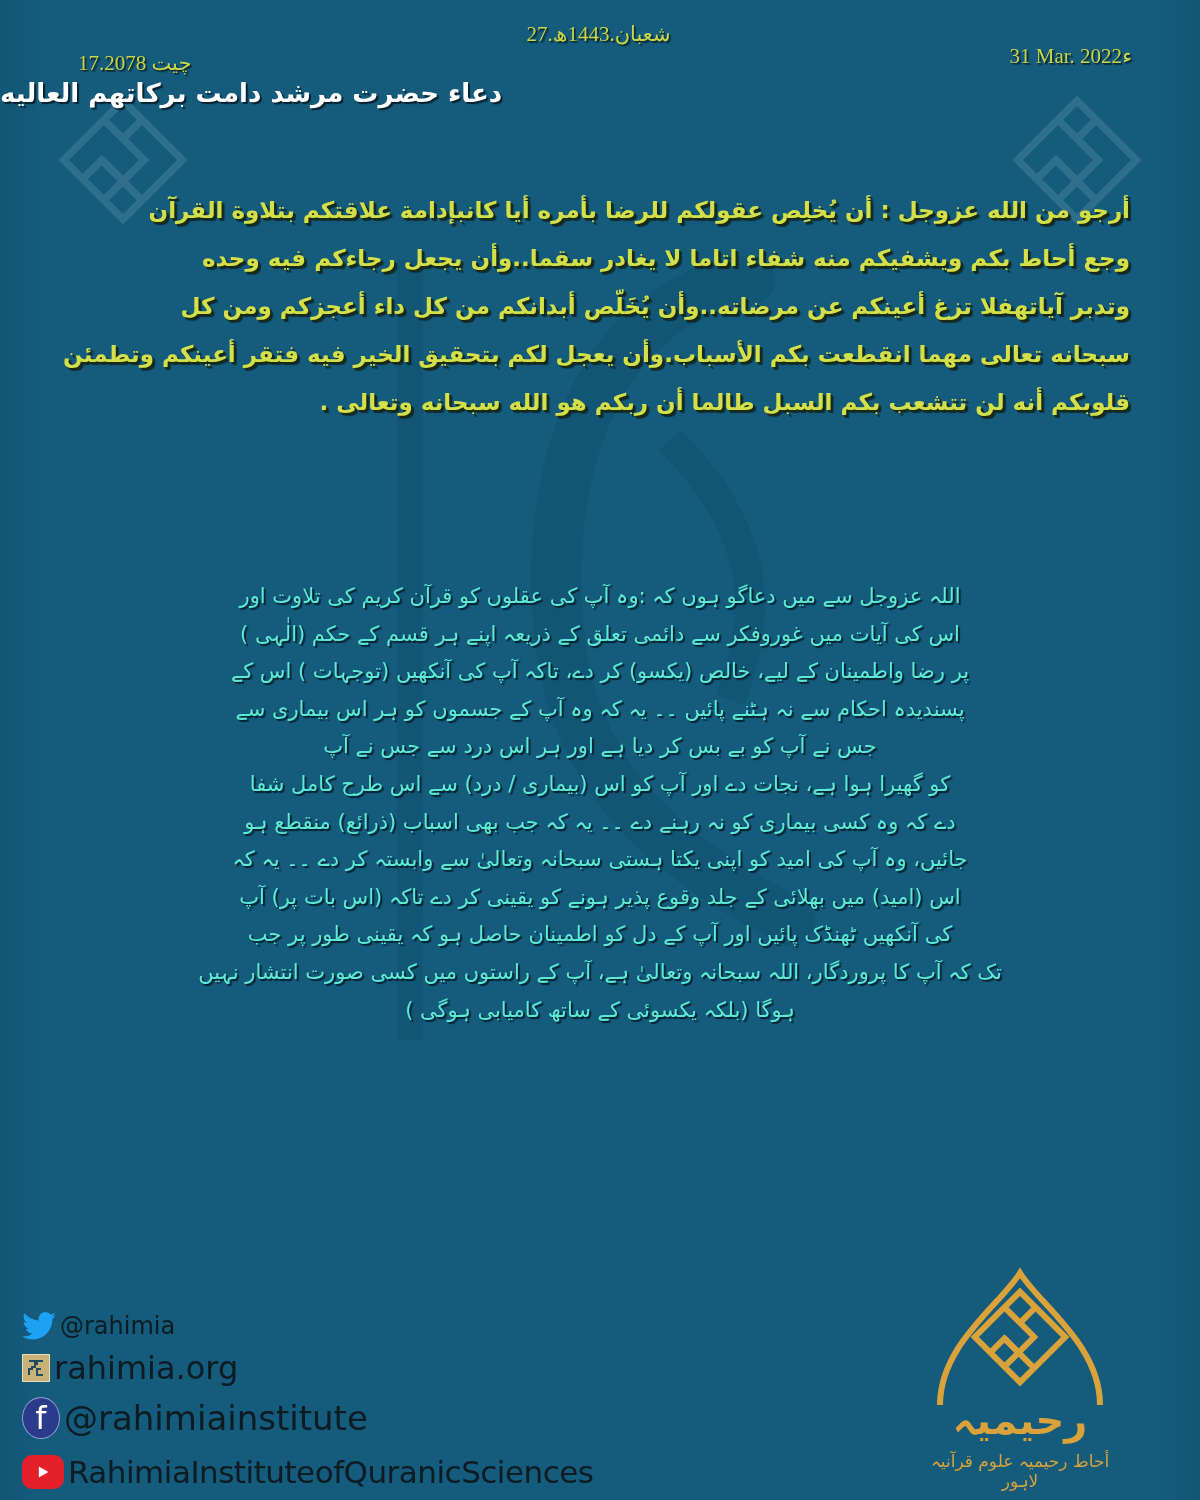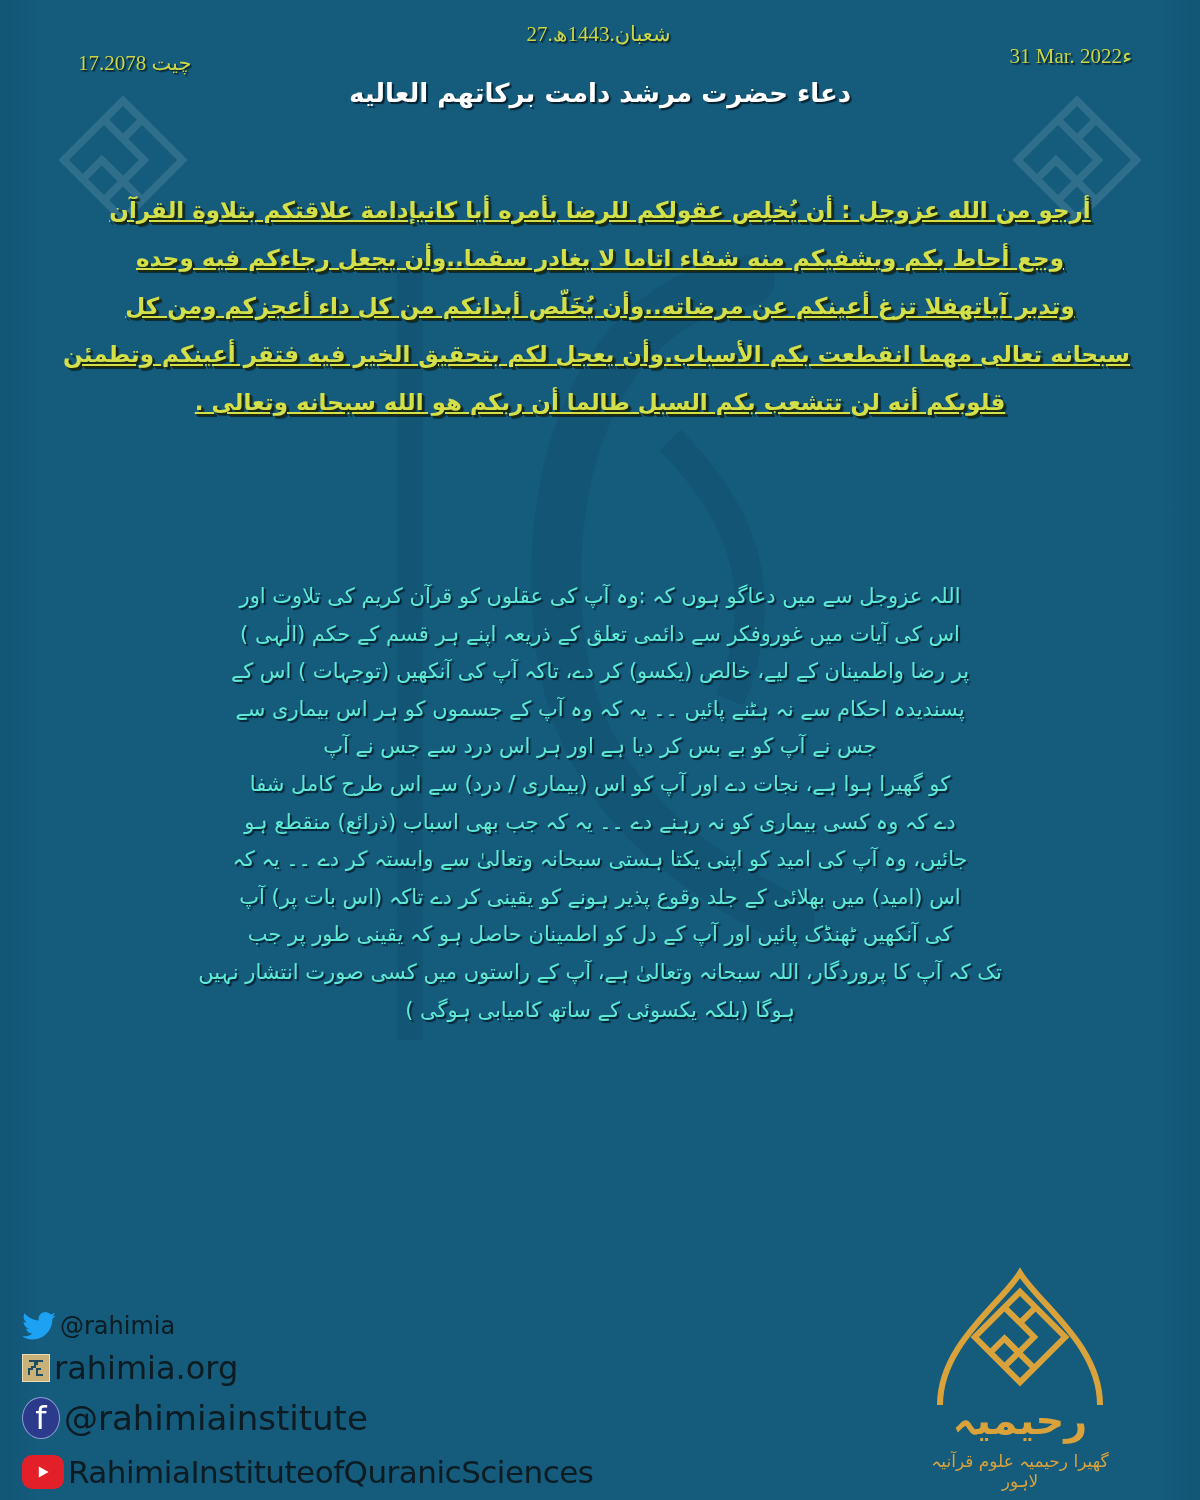--- a/index.html
+++ b/index.html
@@ -30,33 +30,32 @@
 
   .date {
     position: absolute; font-family: "Liberation Serif", serif; font-size: 21px;
     color: #c9d648; text-shadow: 1px 1px 0 #0b2e3f, 2px 2px 1px rgba(0,0,0,0.45);
   }
   .date.hijri { left: 0; right: 3px; text-align: center; top: 22px; }
   .date.bikrami { left: 78px; top: 51px; }
   .date.gregorian { right: 68px; top: 44px; }
 
   .title {
-    position: absolute; left: 0; right: 0; top: 78px; text-align: center;
+    position: absolute; left: 0; right: 0; top: 78px; text-align: left;
     direction: rtl; font-size: 26px; font-weight: bold; color: #ffffff;
     text-shadow: 2px 2px 1px #062233;
   }
 
   .arabic {
     position: absolute; left: 70px; right: 70px; top: 186px;
-    direction: rtl; text-align: center;
+    direction: rtl; 
     font-family: "DejaVu Sans", sans-serif; font-weight: bold;
     font-size: 23px; line-height: 48px;
     color: #d3e04a;
     text-shadow: 2px 2px 0 #1b2a10, 3px 3px 1px rgba(0,0,0,0.5);
-    text-decoration: underline;
   }
   .arabic .line { display: block; white-space: nowrap; }
 
   .urdu {
     position: absolute; left: 170px; right: 170px; top: 578px;
     direction: rtl; text-align: center;
     font-family: "DejaVu Sans", sans-serif;
     font-size: 21px; line-height: 37.6px;
     color: #5eead4;
     text-shadow: 2px 2px 1px #062233;
@@ -187,15 +186,15 @@
       <path d="M40 140 C 40 80, 100 40, 120 8 C 140 40, 200 80, 200 140" fill="none" stroke="#d9a23a" stroke-width="6"></path>
       <g transform="translate(120 72) rotate(45)" fill="none" stroke="#d9a23a" stroke-width="6">
         <rect x="-32" y="-32" width="64" height="64"></rect>
         <path d="M-32 -10 H10 V12 H-10 V32"></path>
         <path d="M32 12 H-10"></path>
         <path d="M-10 -32 V-10"></path>
         <path d="M10 32 V12"></path>
       </g>
     </svg>
     <div class="name">رحیمیہ</div>
-    <div class="sub">گھیرا رحیمیہ علوم قرآنیہ لاہور</div>
+    <div class="sub">أحاط رحیمیہ علوم قرآنیہ لاہور</div>
   </div>
 </div>
 
 </body></html>

